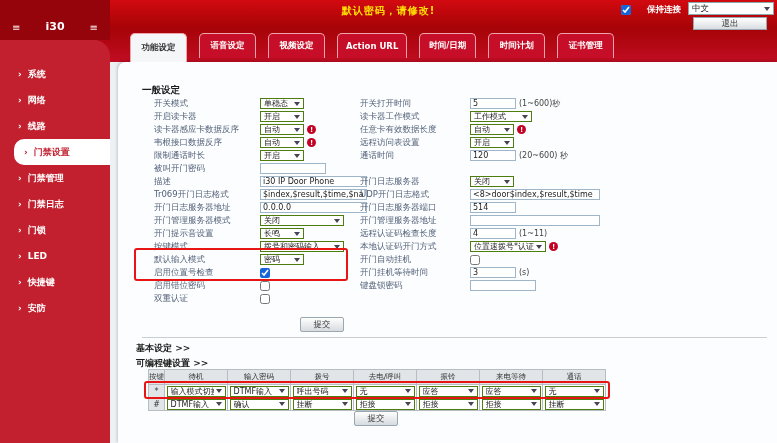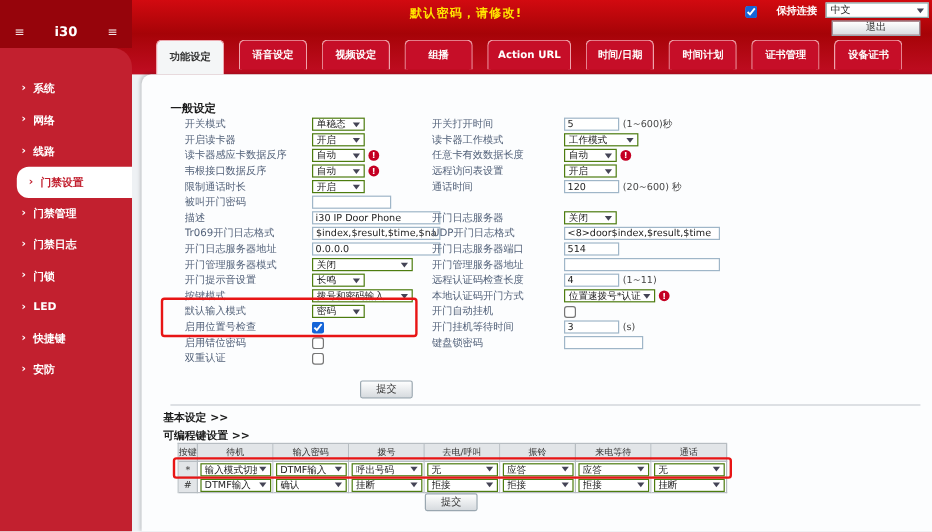--- a/index.html
+++ b/index.html
@@ -153,26 +153,24 @@
     <div class="side-item">
       <span class="arr">›</span>
       <span>安防</span>
     </div>
   </div>
 
 <div class="tabs" id="tabs">
     <div class="tab active">功能设定</div>
     <div class="tab">语音设定</div>
     <div class="tab">视频设定</div>
-    <div class="tab">组播</div>
     <div class="tab">Action URL</div>
     <div class="tab">时间/日期</div>
     <div class="tab">时间计划</div>
     <div class="tab">证书管理</div>
-    <div class="tab">设备证书</div>
   </div>
 
 <div class="sec-title">一般设定</div>
 <div class="rows" id="rows">
     <div class="frow">
       <span class="lbl">开关模式</span>
       <span class="ctrl">
         <span class="sel s44">
           <span class="selv">单稳态</span>
           <span class="chev"></span>

